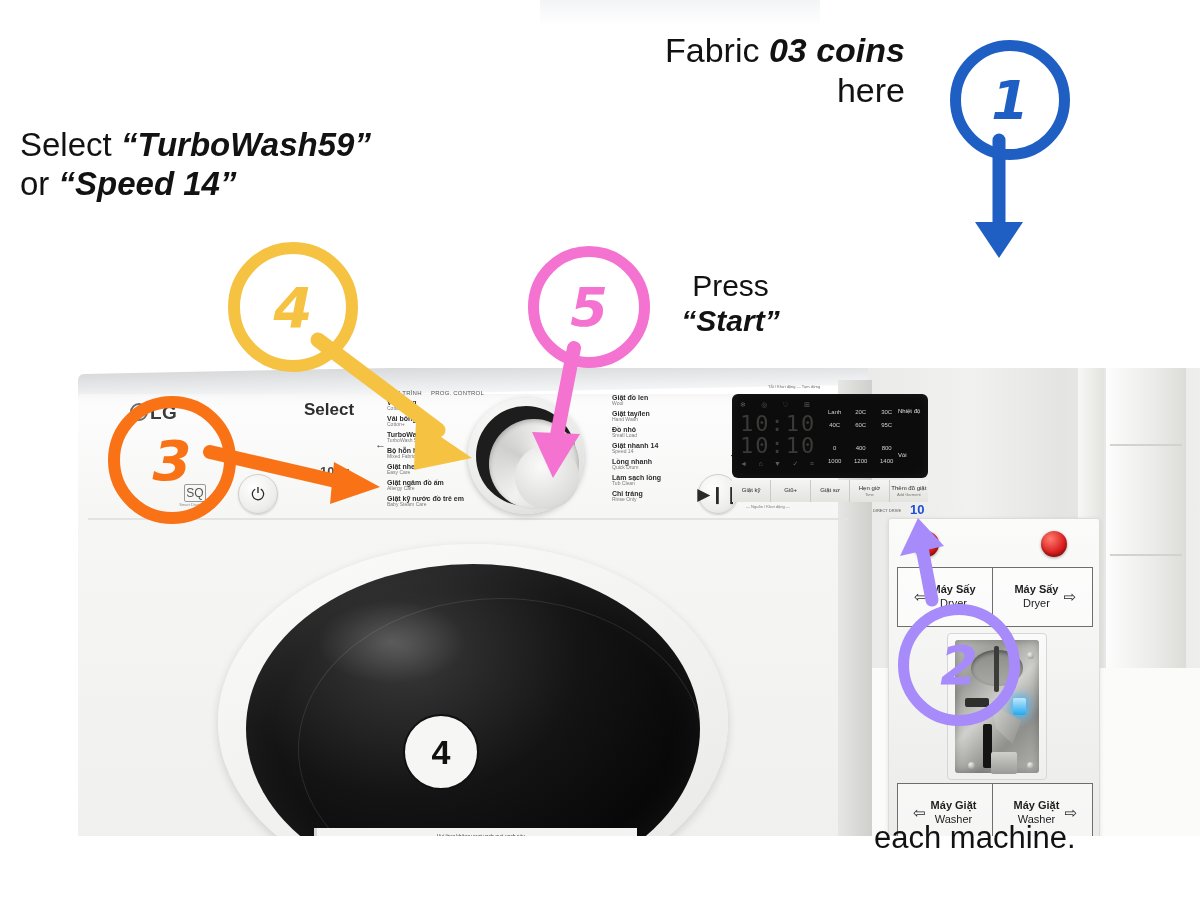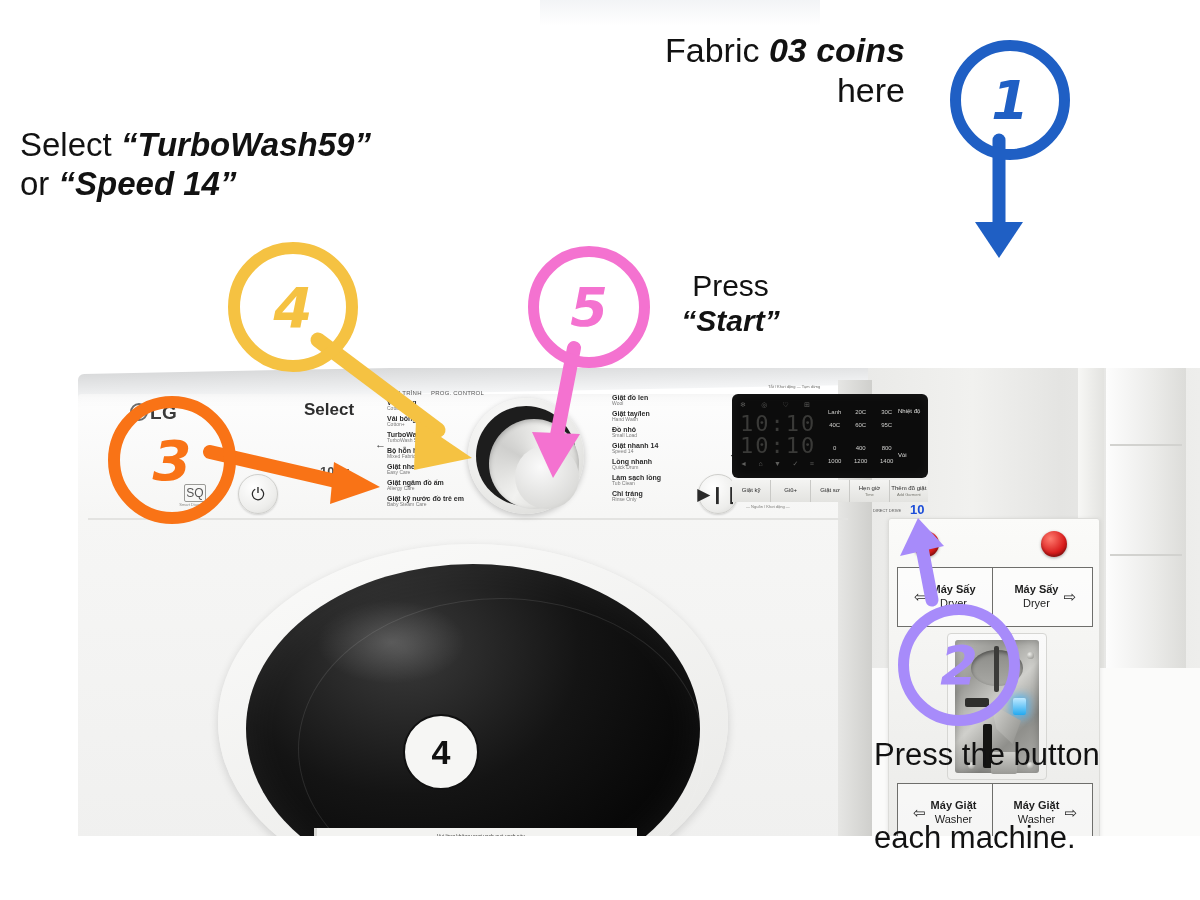--- a/index.html
+++ b/index.html
@@ -476,21 +476,21 @@
     <span>or </span><b>“Speed 14”</b>
   </div>
 
   <div class="instr t-start">
     <span>Press</span><br>
     <b>“Start”</b>
   </div>
 
 
   <div class="instr t-press-btn">
-    <span>Press the button</span><br>
+    <br>
     <br>
     <span>each machine.</span>
   </div>
 
   <svg class="anno" viewBox="0 0 1200 900">
 
     <g>
       <path d="M999 140 L999 230" stroke="#1f5fc4" stroke-width="13" fill="none" stroke-linecap="round"></path>
       <path d="M975 222 L999 258 L1023 222 Z" fill="#1f5fc4"></path>
     </g>

